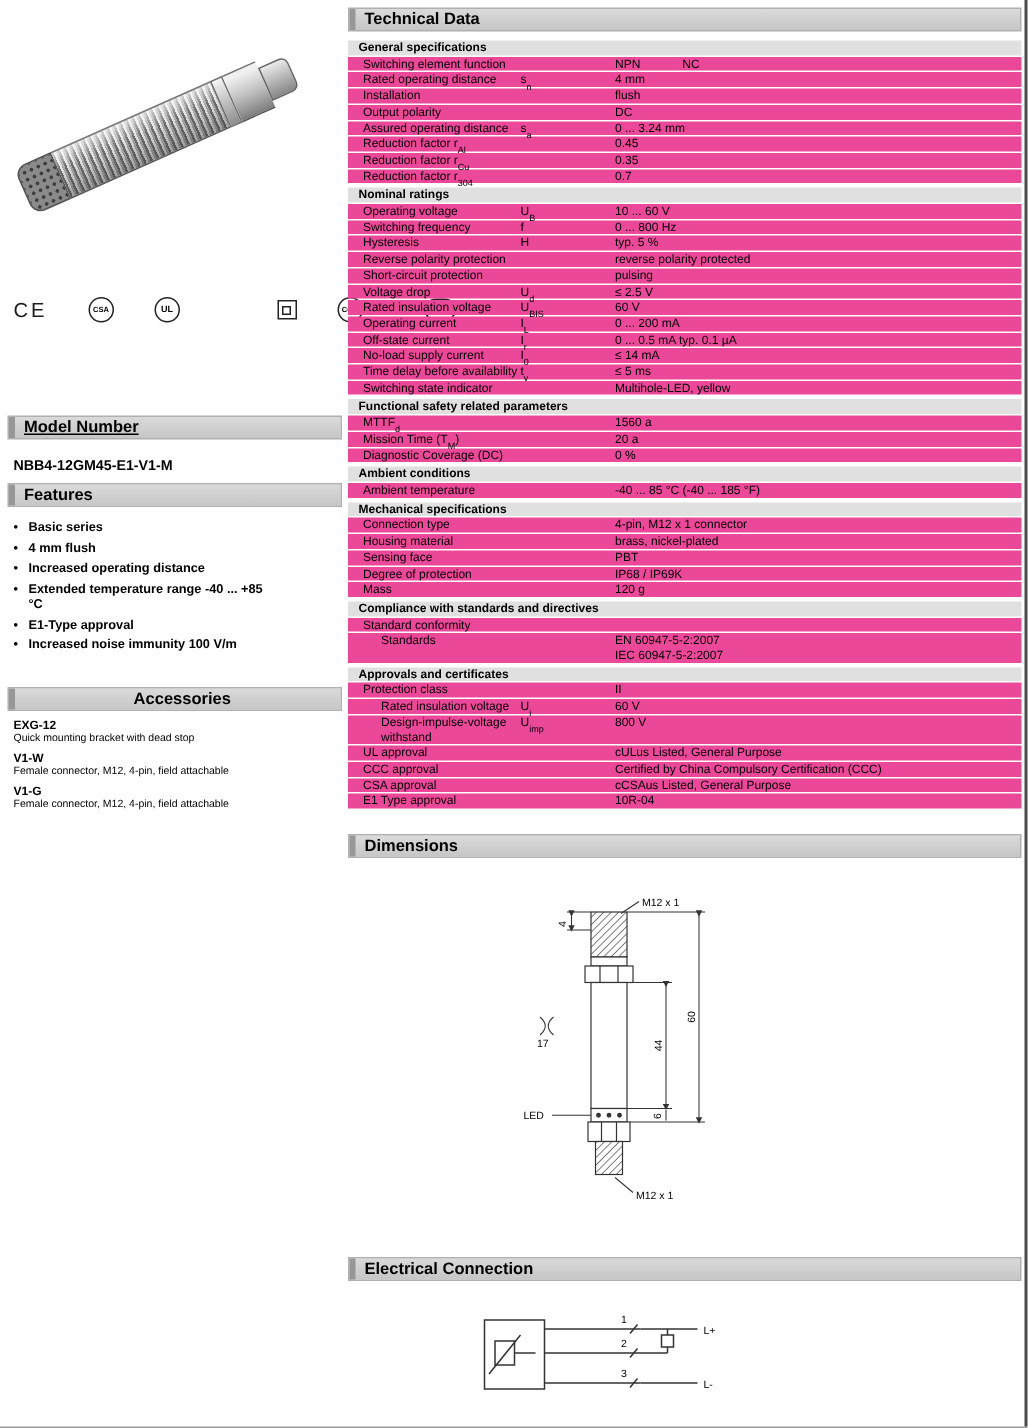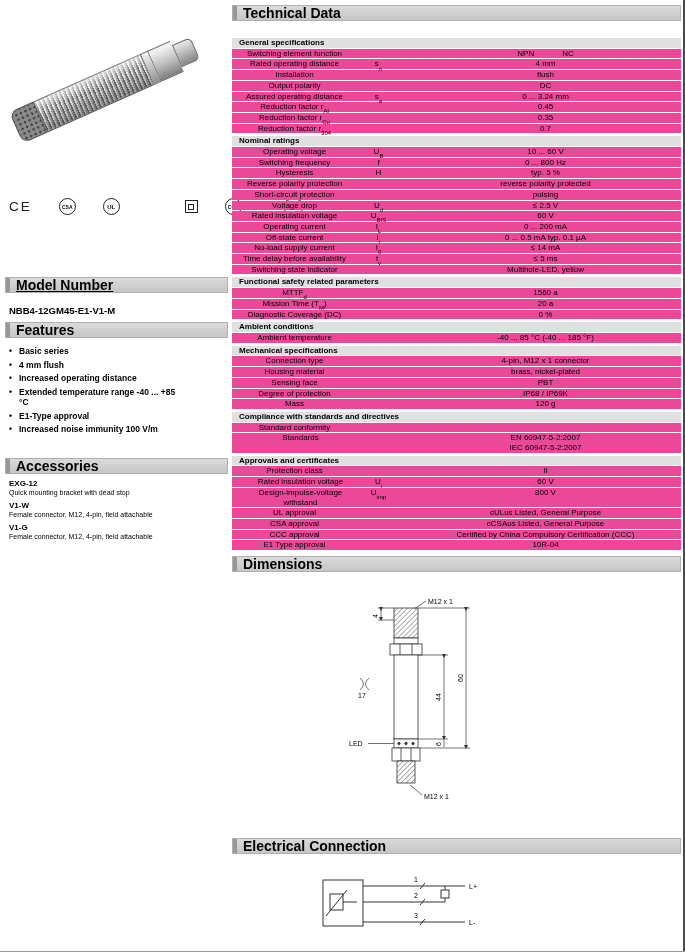--- a/index.html
+++ b/index.html
@@ -11,21 +11,21 @@
     overflow: hidden;
     border-bottom: 1px solid #999;
   }
   .page-right-edge { position:absolute; top:0; right:0; width:2px; height:100%; background:#4a4a4a; }
 
   
   .bar {
     position: relative; height:16px;
     background: linear-gradient(to bottom, #dadada, #c6c6c6);
     border: 1px solid #b0b0b0;
-    font-weight: bold; font-size: 14px; line-height: 14px;
+    font-weight: bold; font-size: 11px; line-height: 14px;
     padding-left: 10px;
   }
   .bar::before { content:""; position:absolute; left:0; top:0; bottom:0; width:4px; background:#979797; }
 
   
   .left-col { position:absolute; left:5px; top:8px; width:223px; height:936px; }
   .photo { position:absolute; top:0; left:2px; width:214px; height:166px; overflow:hidden; }
   .sensor { position:absolute; left:8px; top:98px; width:196px; height:34px;
             transform: rotate(-24deg); transform-origin: 12px 17px; display:flex; align-items:center; }
   .sensor .face {
@@ -61,29 +61,29 @@
   .oval { display:inline-flex; align-items:center; justify-content:center;
           width:21px; height:15px; border:1.4px solid #222; border-radius:8px;
           font-size:7px; margin-left:14px; }
 
   .model-bar    { position:absolute; top:269px; left:0; right:0;text-decoration:underline; }
   .model-text   { position:absolute; top:297px; left:4px; font-weight:bold; font-size:9.5px;text-align:center; }
   .features-bar { position:absolute; top:314px; left:0; right:0; }
   .features-list{ position:absolute; top:338px; left:4px; width:172px; }
   .feature { display:flex; font-size:8.5px; font-weight:bold; line-height:10.5px; margin-bottom:3px; }
   .feature .bullet { width:10px; flex:none; }
-  .acc-bar  { position:absolute; top:450px; left:0; right:0; }
+  .acc-bar  { position:absolute; top:450px; left:0; right:0;text-align:center; }
   .acc-list { position:absolute; top:471px; left:4px; width:216px; }
   .acc-item { margin-bottom:5px; }
   .acc-name { font-weight:bold; font-size:8px; }
   .acc-desc { font-size:7px; margin-top:1px; }
 
   
   .right-col { position:absolute; left:232px; top:5px; width:449px; }
-  .ttable { margin-top:17px;text-align:center; }
+  .ttable { margin-top:6px; }
   .trow { display:flex; background:#ec4899; margin-bottom:1px; font-size:8px; line-height:9.7px; min-height:9.7px; }
   .trow.sec { background:#e0e0e0; font-weight:bold; margin-top:3px; padding-left:7px; }
   .trow.sec.first { margin-top:0; }
   .c-label { width:115px; padding-left:10px; flex:none; }
   .c-label.indent { padding-left:22px; }
   .c-sym { width:63px; flex:none; }
   .c-val { flex:1; }
   .val2 { margin-left:28px; }
   sub { font-size:6px; position:relative; top:1.5px; line-height:0; }
 
@@ -350,28 +350,28 @@
         <div class="c-label indent">Design-impulse-voltage withstand</div>
         <div class="c-sym">U<sub>imp</sub></div>
         <div class="c-val"><span>800 V</span></div>
       </div>
       <div class="trow">
         <div class="c-label">UL approval</div>
         <div class="c-sym"></div>
         <div class="c-val"><span>cULus Listed, General Purpose</span></div>
       </div>
       <div class="trow">
+        <div class="c-label">CCC approval</div>
+        <div class="c-sym"></div>
+        <div class="c-val"><span>Certified by China Compulsory Certification (CCC)</span></div>
+      </div>
+      <div class="trow">
         <div class="c-label">CSA approval</div>
         <div class="c-sym"></div>
         <div class="c-val"><span>cCSAus Listed, General Purpose</span></div>
-      </div>
-      <div class="trow">
-        <div class="c-label">CCC approval</div>
-        <div class="c-sym"></div>
-        <div class="c-val"><span>Certified by China Compulsory Certification (CCC)</span></div>
       </div>
       <div class="trow">
         <div class="c-label">E1 Type approval</div>
         <div class="c-sym"></div>
         <div class="c-val"><span>10R-04</span></div>
       </div>
     </div>
 </div>
 
 <div class="dims">

